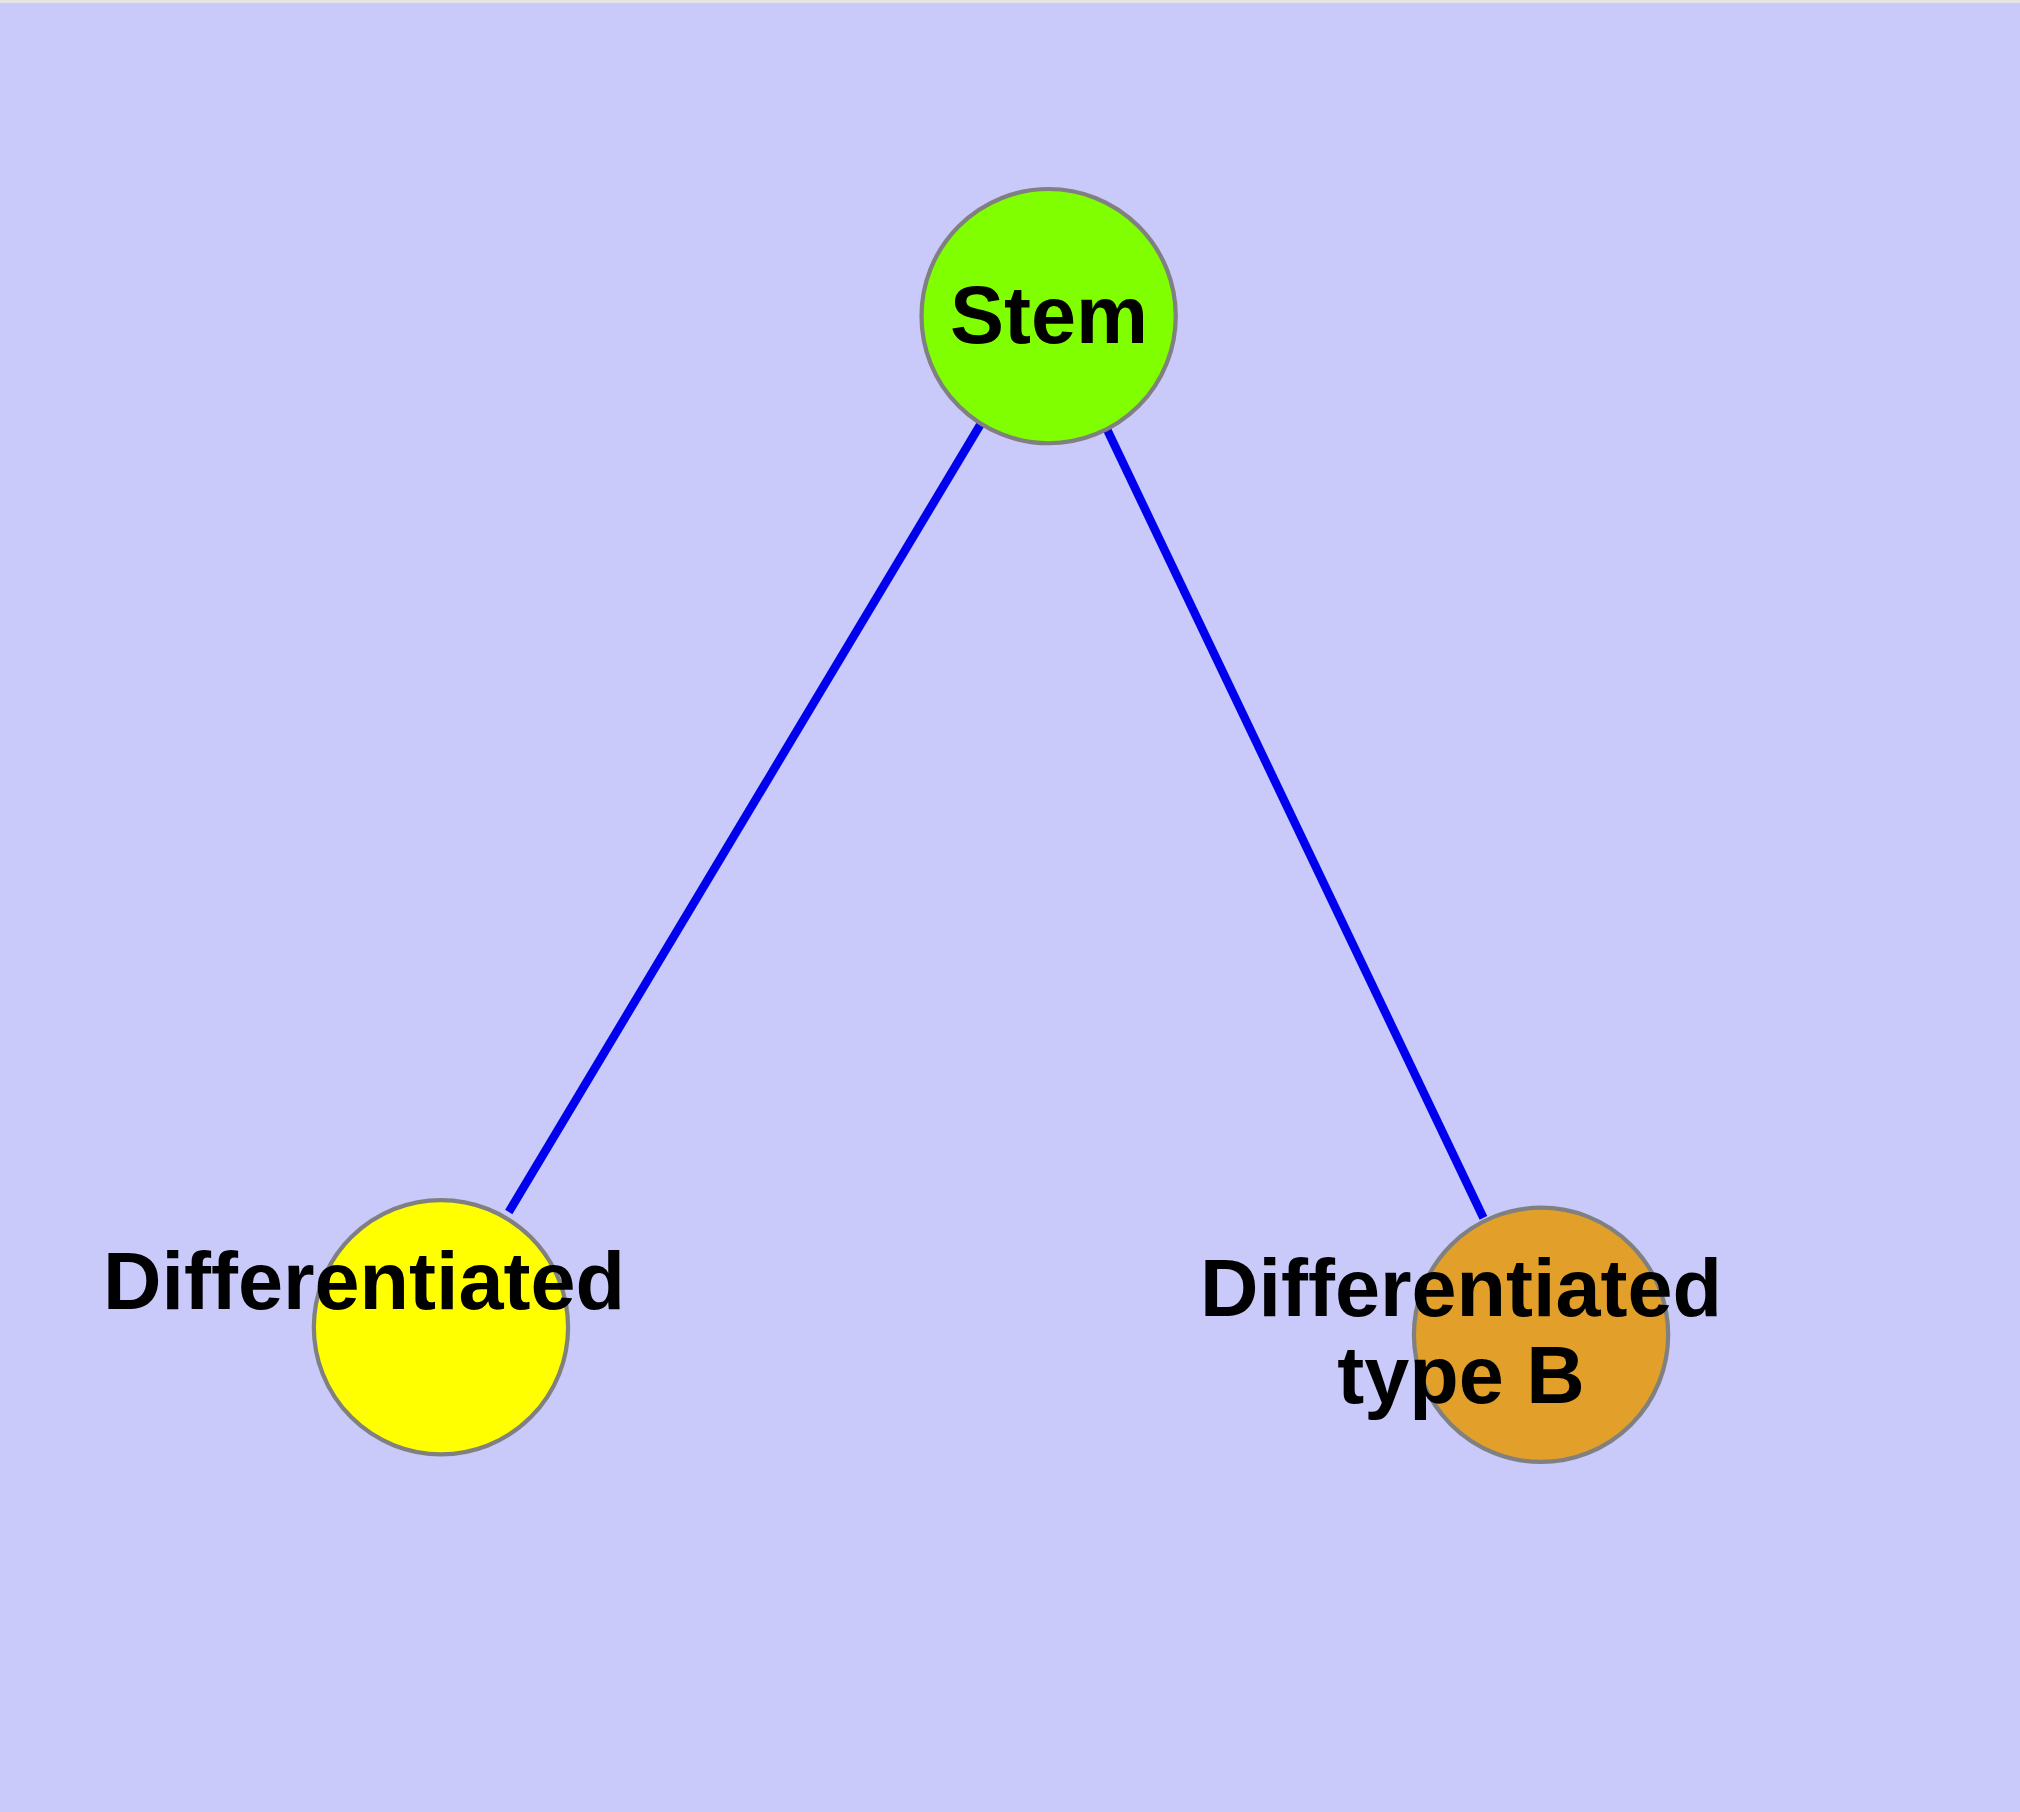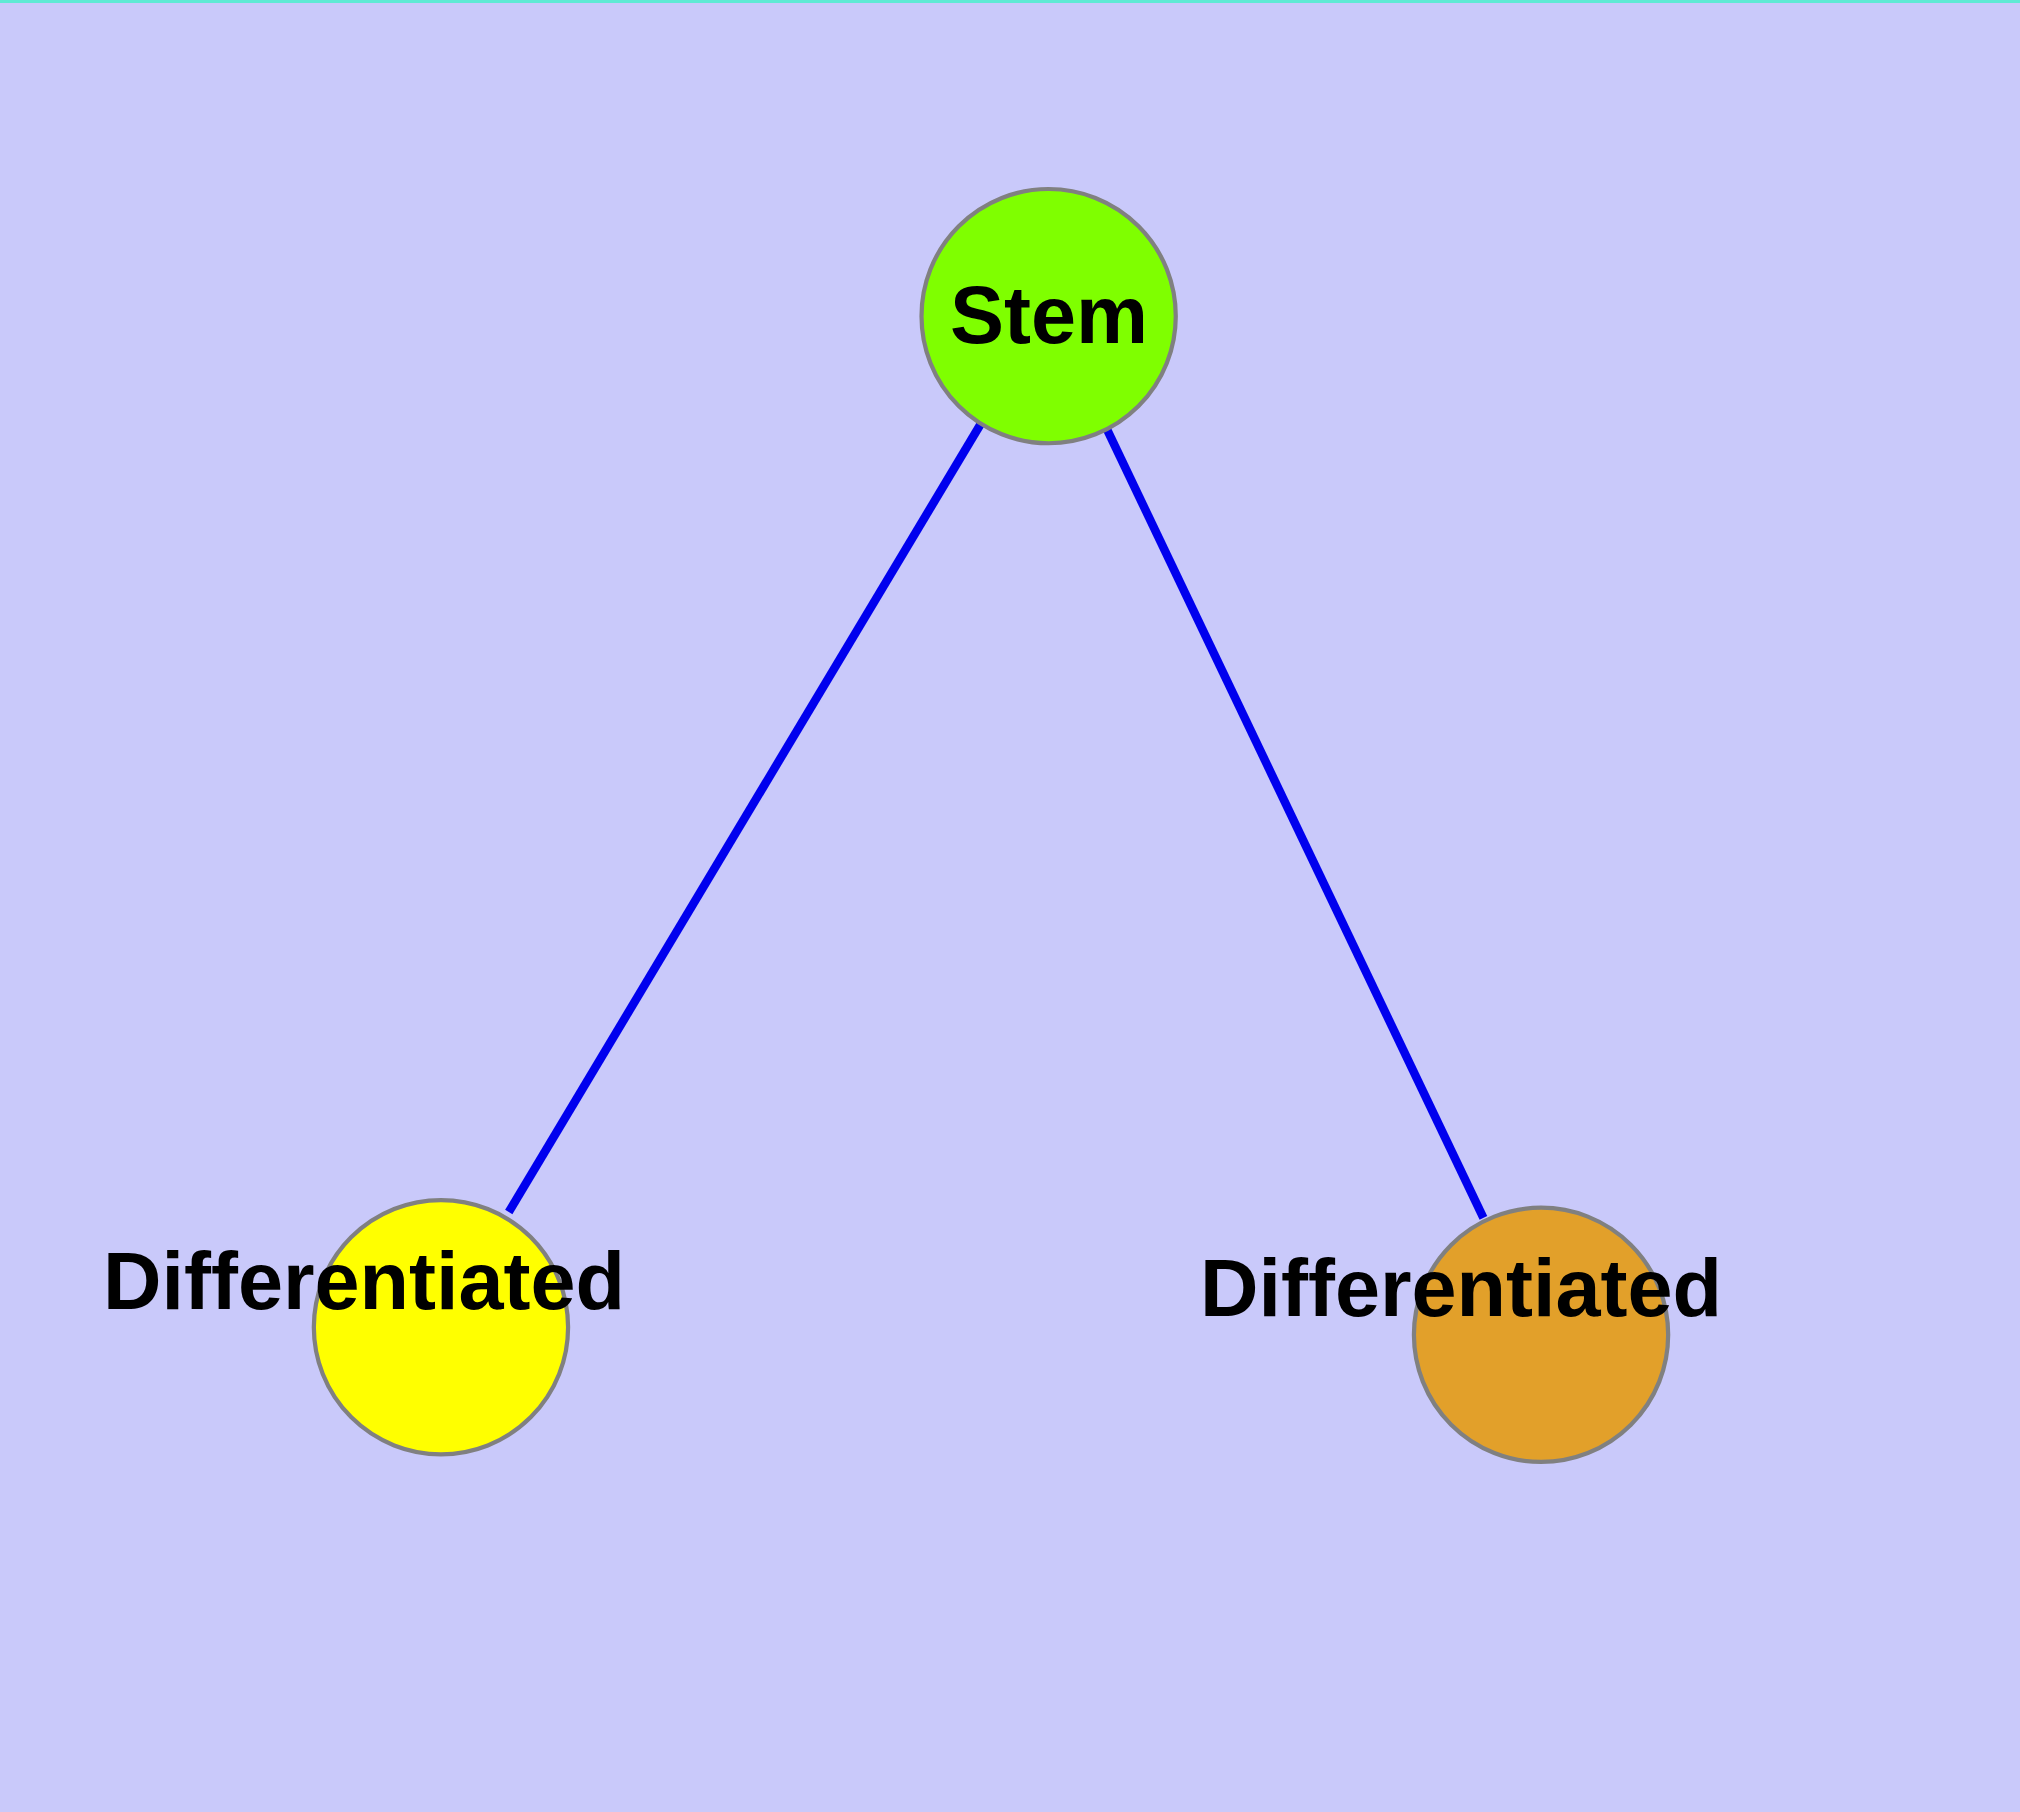--- a/index.html
+++ b/index.html
@@ -5,21 +5,21 @@
   html, body {
     margin: 0;
     padding: 0;
     background: #ffffff;
   }
   #stage {
     position: relative;
     width: 2021px;
     height: 1812px;
     overflow: hidden;
-    background: #5eead4;
+    background: #e5e5e5;
   }
   #canvas-bg {
     position: absolute;
     left: 0;
     top: 2.5px;
     width: 2021px;
     height: 1810px;
     background: #c9c9fa;
   }
   #graph-svg {
@@ -62,17 +62,17 @@
     <g id="nodes-layer">
         <circle cx="1237" cy="373" r="150" fill="#7fff00" stroke="#808080" stroke-width="5"></circle>
         <circle cx="520" cy="1566" r="150" fill="#ffff00" stroke="#808080" stroke-width="5"></circle>
         <circle cx="1818" cy="1575" r="150" fill="#e2a02a" stroke="#808080" stroke-width="5"></circle>
       </g>
   </svg>
 
   <div id="labels-layer">
       <div class="node-label" style="left: 950px; top: 272px;"><div>Stem</div></div>
       <div class="node-label-outside" style="left: 103px; top: 1238px;"><div>Differentiated</div></div>
-      <div class="node-label-outside" style="left: 1200px; top: 1245px;"><div>Differentiated</div></div>
+      <div class="node-label-outside" style="left: 1200px; top: 1245px;"><div>Differentiated</div><div>type B</div></div>
     </div>
 
 </div>
 
 
 </body></html>

